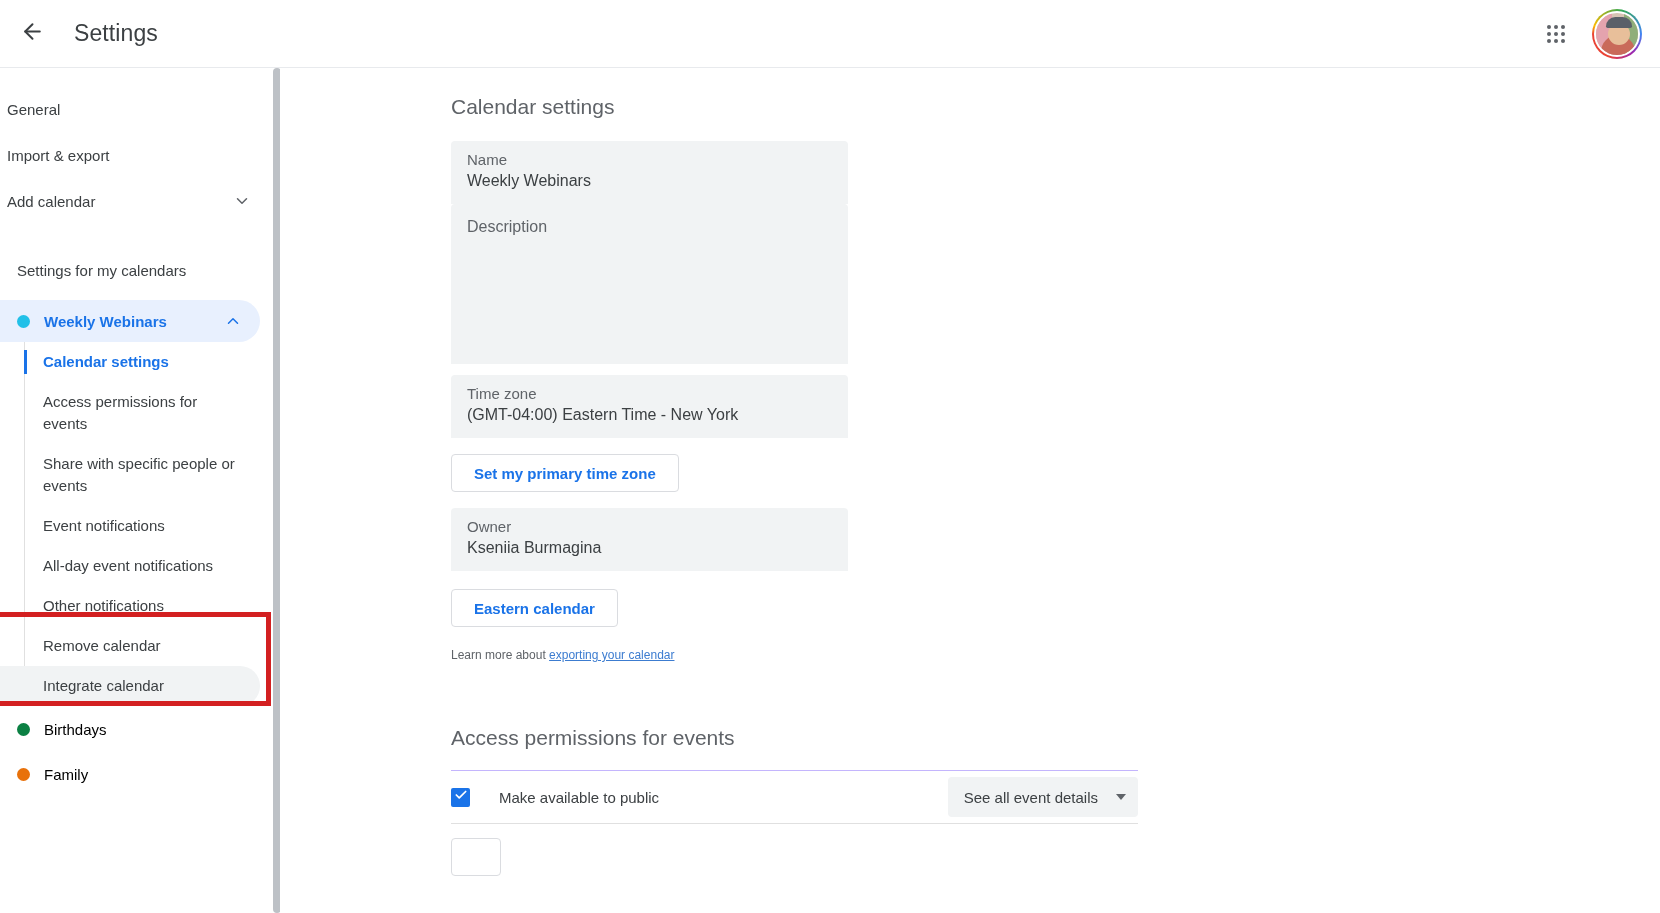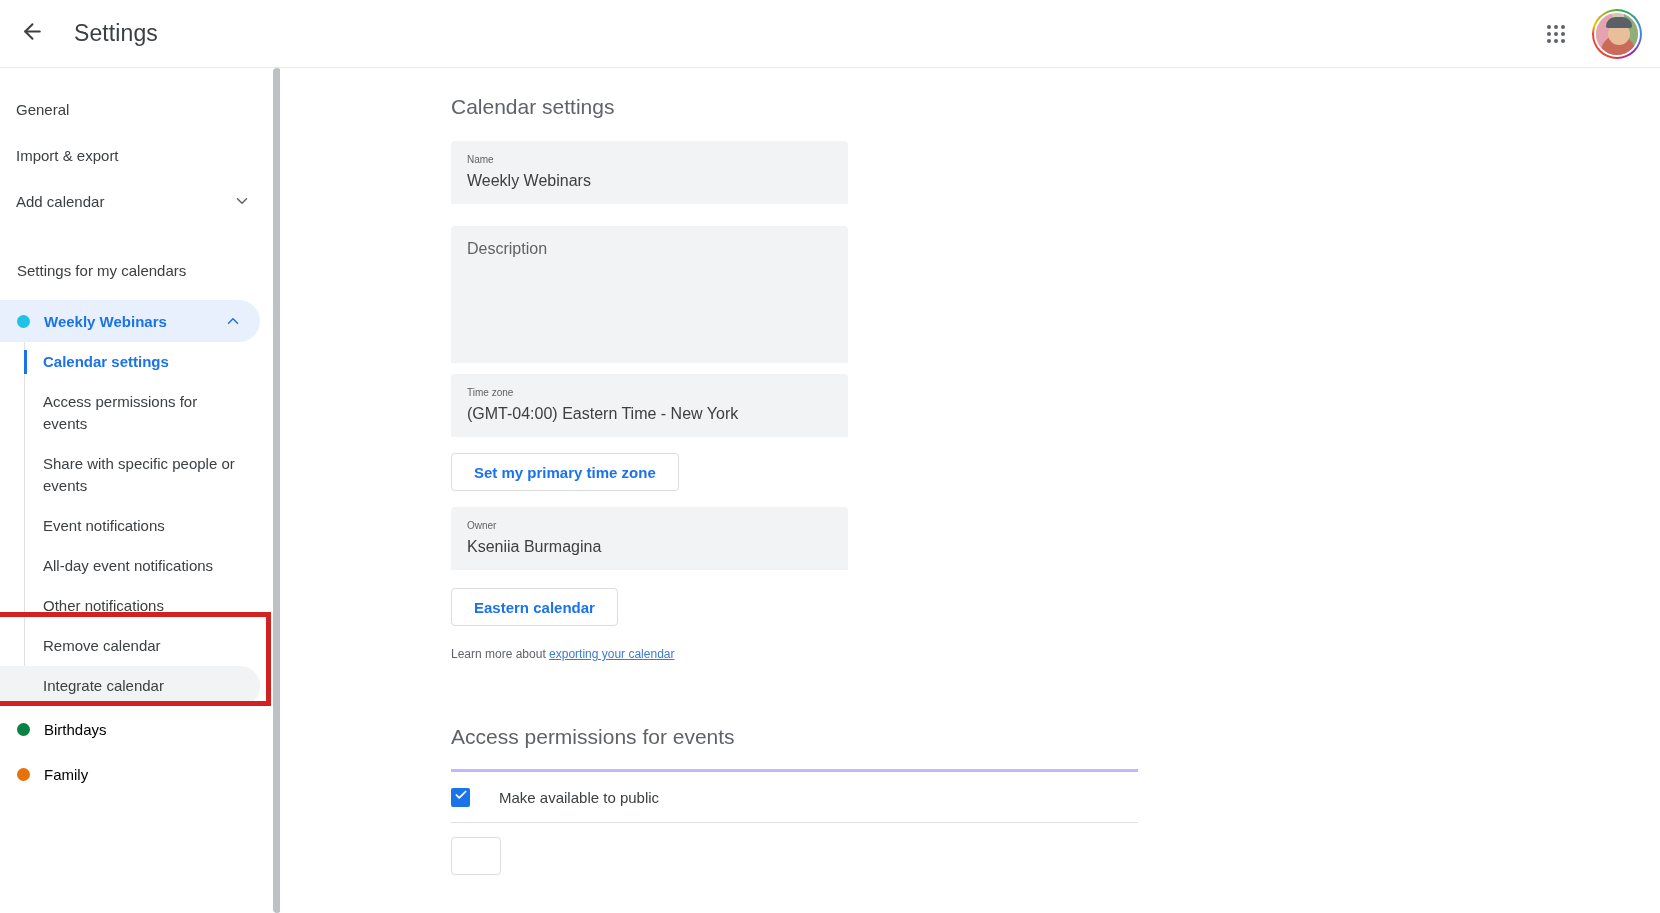--- a/index.html
+++ b/index.html
@@ -73,21 +73,21 @@
   }
   .sb-scrollbar {
     position: absolute; top: 68px; left: 273px; width: 8px; height: 845px;
     background: #bdc1c6; border-radius: 4px;
   }
   .sb-divider-line {
     position:absolute; left:280px; top:68px; width:1px; height:845px; background:#fff;
   }
   .sb-item {
     height: 46px; display: flex; align-items: center;
-    padding-left: 16px; font-size: 15px; color: #3c4043;
+    padding-left: 7px; font-size: 15px; color: #3c4043;
     border-radius: 0 24px 24px 0; cursor: pointer; position: relative;
   }
   .sb-item .label { flex: 1; }
   .sb-chevron { width: 30px; display:flex; align-items:center; justify-content:center; margin-right: 24px; }
   .sb-chevron svg { width: 18px; height: 18px; }
 
   .sb-section-title {
     font-size: 15px; color: #3c4043; padding-left: 17px;
     margin-top: 26px; margin-bottom: 10px; height: 40px; display:flex; align-items:center;
   }
@@ -131,24 +131,24 @@
     background: #fff; overflow: hidden; padding-left: 170px;
   }
   .section-head {
     font-size: 21px; color: #5f6368; font-weight: 400;
     margin-top: 27px; margin-bottom: 22px;
   }
   .field {
     width: 397px; background: #f1f3f4; border-radius: 4px 4px 0 0;
     padding: 10px 16px 9px 16px; cursor: text; border-bottom: 1px solid transparent;
   }
-  .field .flabel { font-size: 10px; color: #5f6368; line-height: 17px; }
+  .field .flabel { font-size: 15px; color: #5f6368; line-height: 17px; }
   .field .fvalue { font-size: 16px; color: #3c4043; line-height: 26px; }
   .field.textarea {
-    height: 137px; padding-top: 14px; margin-top: 22px;
+    height: 160px; padding-top: 14px; 
   }
   .field.textarea .fplaceholder { font-size: 16px; color: #5f6368; }
 
   .mt-small { margin-top: 11px; }
 
   .btn-outline {
     display: inline-flex; align-items: center; justify-content: center;
     height: 38px; padding: 0 22px; border: 1px solid #dadce0;
     border-radius: 4px; background: #fff; color: #1a73e8;
     font-size: 15px; font-weight: 600; cursor: pointer;
@@ -158,21 +158,21 @@
     margin-top: 21px; font-size: 12px; color: #5f6368;
   }
   .learn-row a { color: #3c7cd0; text-decoration: underline; cursor: pointer; }
 
   .perm-head {
     font-size: 21px; color: #5f6368; margin-top: 64px; margin-bottom: 20px;
   }
   .perm-table { width: 687px; }
   .perm-row {
     display: flex; align-items: center; min-height: 53px;
-    border-top: 3px solid #c4b5fd;
+    border-top: 1px solid #c4b5fd;
   }
   .perm-row .left { display: flex; align-items: center; flex: 1; }
   .checkbox {
     width: 19px; height: 19px; border-radius: 2px; background: #1a73e8;
     display: flex; align-items: center; justify-content: center; margin-right: 29px;
     cursor: pointer; flex: none;
   }
   .checkbox svg { width: 14px; height: 14px; }
   .perm-label { font-size: 15px; color: #3c4043; }
   .select-box {
@@ -353,20 +353,24 @@
         <div class="left">
           <span class="checkbox">
             <span>
               <svg viewBox="0 0 24 24" fill="none" stroke="#ffffff" stroke-width="3" stroke-linecap="round" stroke-linejoin="round">
                   <path d="M20 6L9 17l-5-5"></path>
                 </svg>
             </span>
           </span>
           <span class="perm-label">Make available to public</span>
         </div>
+        <div class="select-box">
+          <span>See all event details</span>
+          <span class="caret"></span>
+        </div>
       </div>
 
       <div class="perm-row-bottom">
         <div class="btn-cut">&nbsp;</div>
       </div>
     </div>
 
   </div>
 </div>
 

